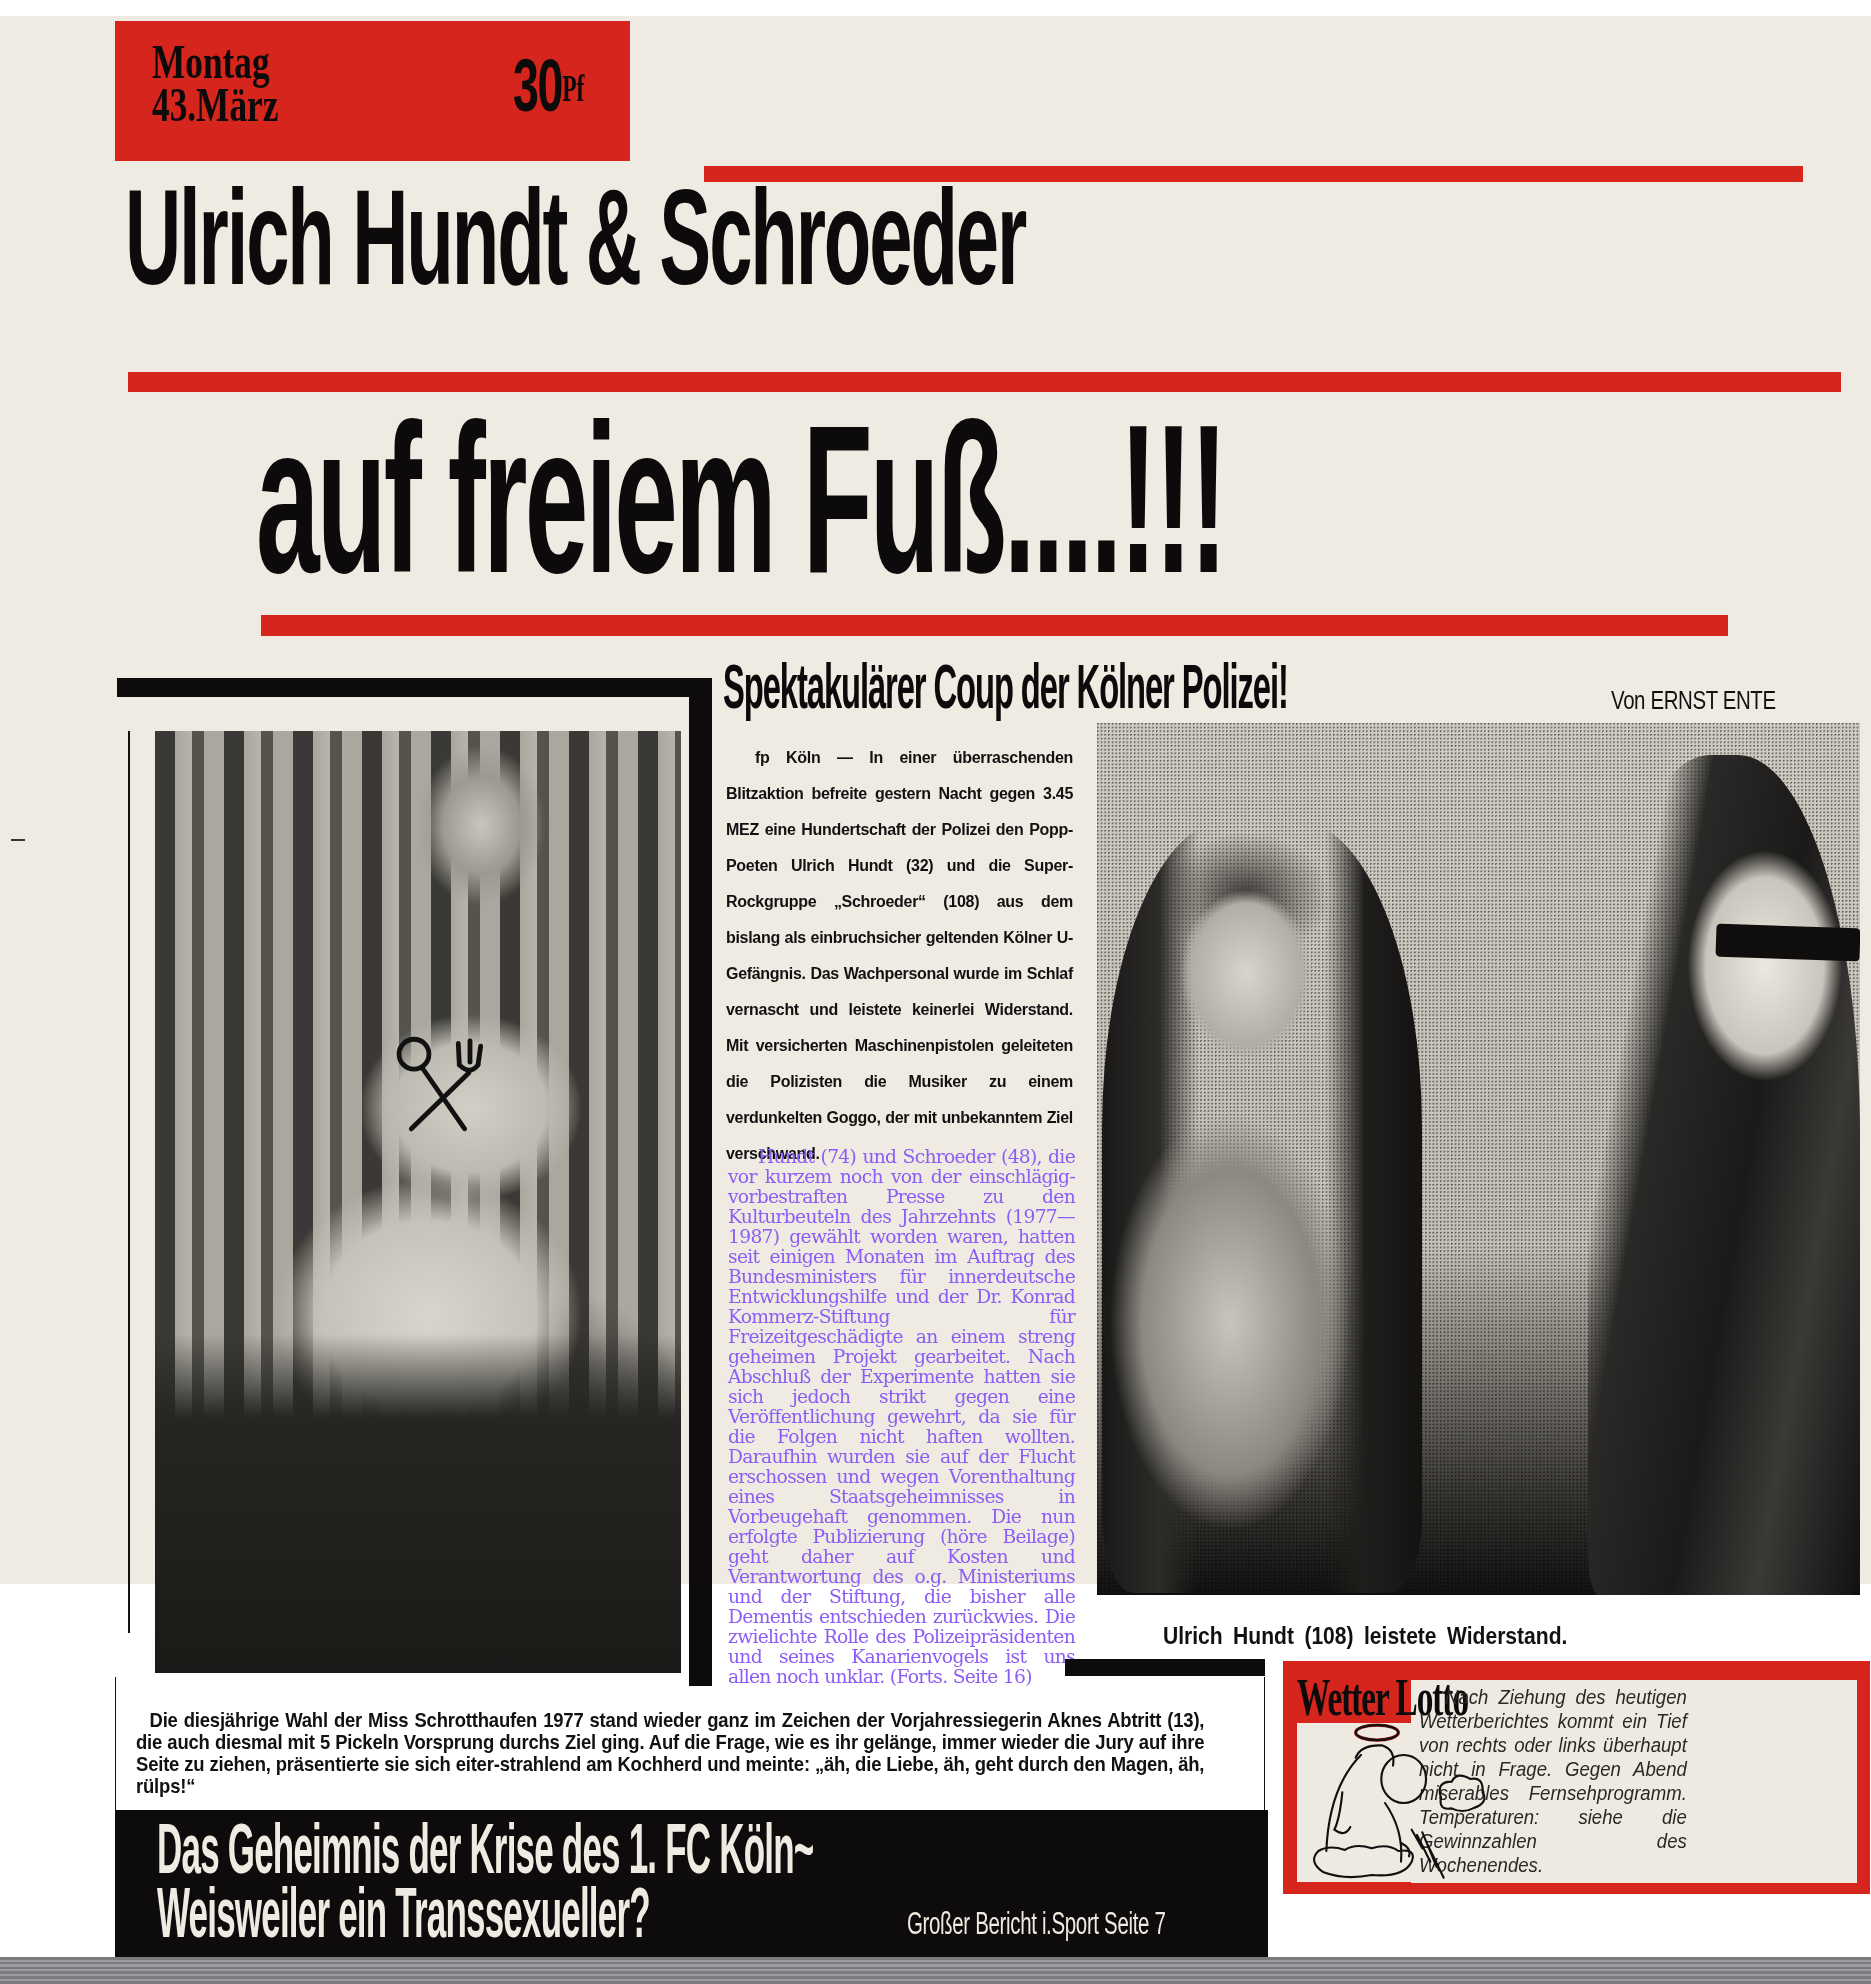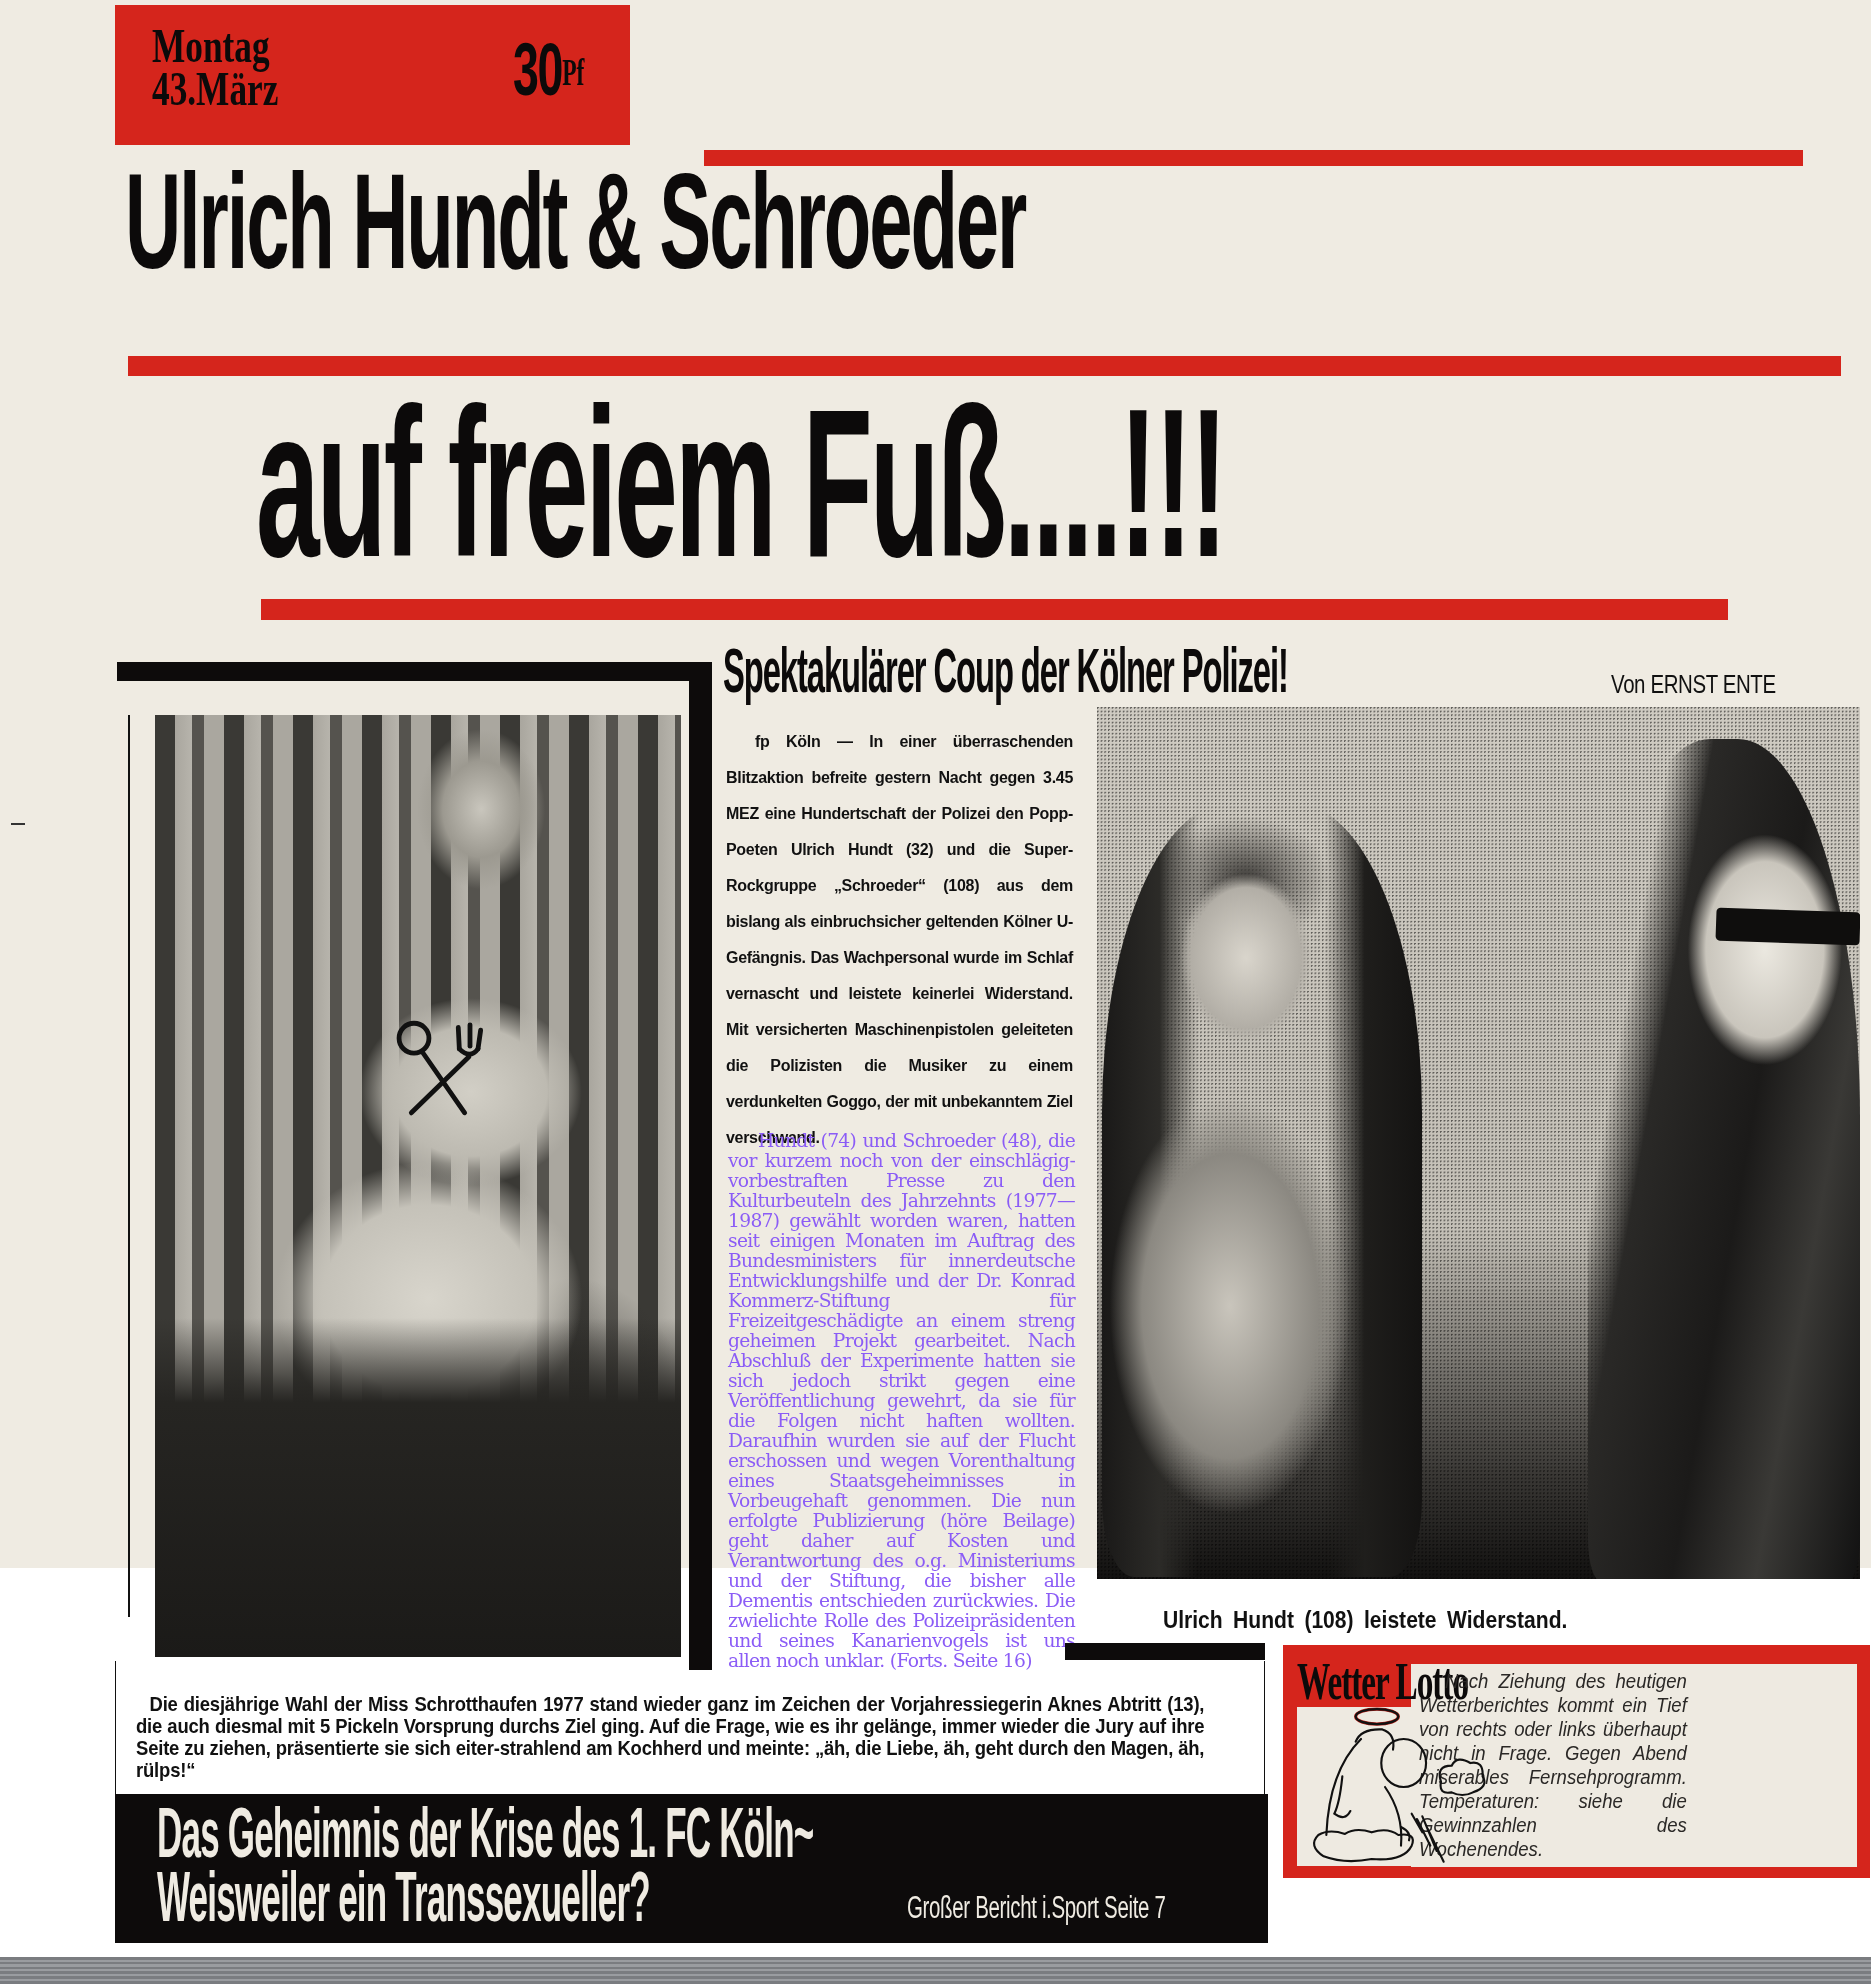--- a/index.html
+++ b/index.html
@@ -1,20 +1,20 @@
 <!DOCTYPE html>
 <html style="font-size:8.5px"><head>
 <meta charset="utf-8">
 <style>
   * { box-sizing: border-box; margin: 0; padding: 0; }
   html, body { width: 1871px; height: 1985px; overflow: hidden; background: #ffffff; }
   body { position: relative; font-family: "Liberation Sans", sans-serif; }
 
   #paper {
-    position: absolute; left: 0; top: 0; width: 1871px; height: 1568px;
+    position: absolute; left: 0; top: 16px; width: 1871px; height: 1568px;
     background: #efebe2;
   }
   .abs { position: absolute; }
 
   
   .cond { font-family: "Liberation Sans", sans-serif; font-weight: 700; transform-origin: left top; white-space: nowrap; color: #0c0a0a; letter-spacing: -1.1px; }
   .serifhead { font-family: "Liberation Serif", serif; font-weight: 700; color: #0c0a0a; white-space: nowrap; }
 
   .red { background: #d5251c; }
   .black { background: #0d0b0b; }

